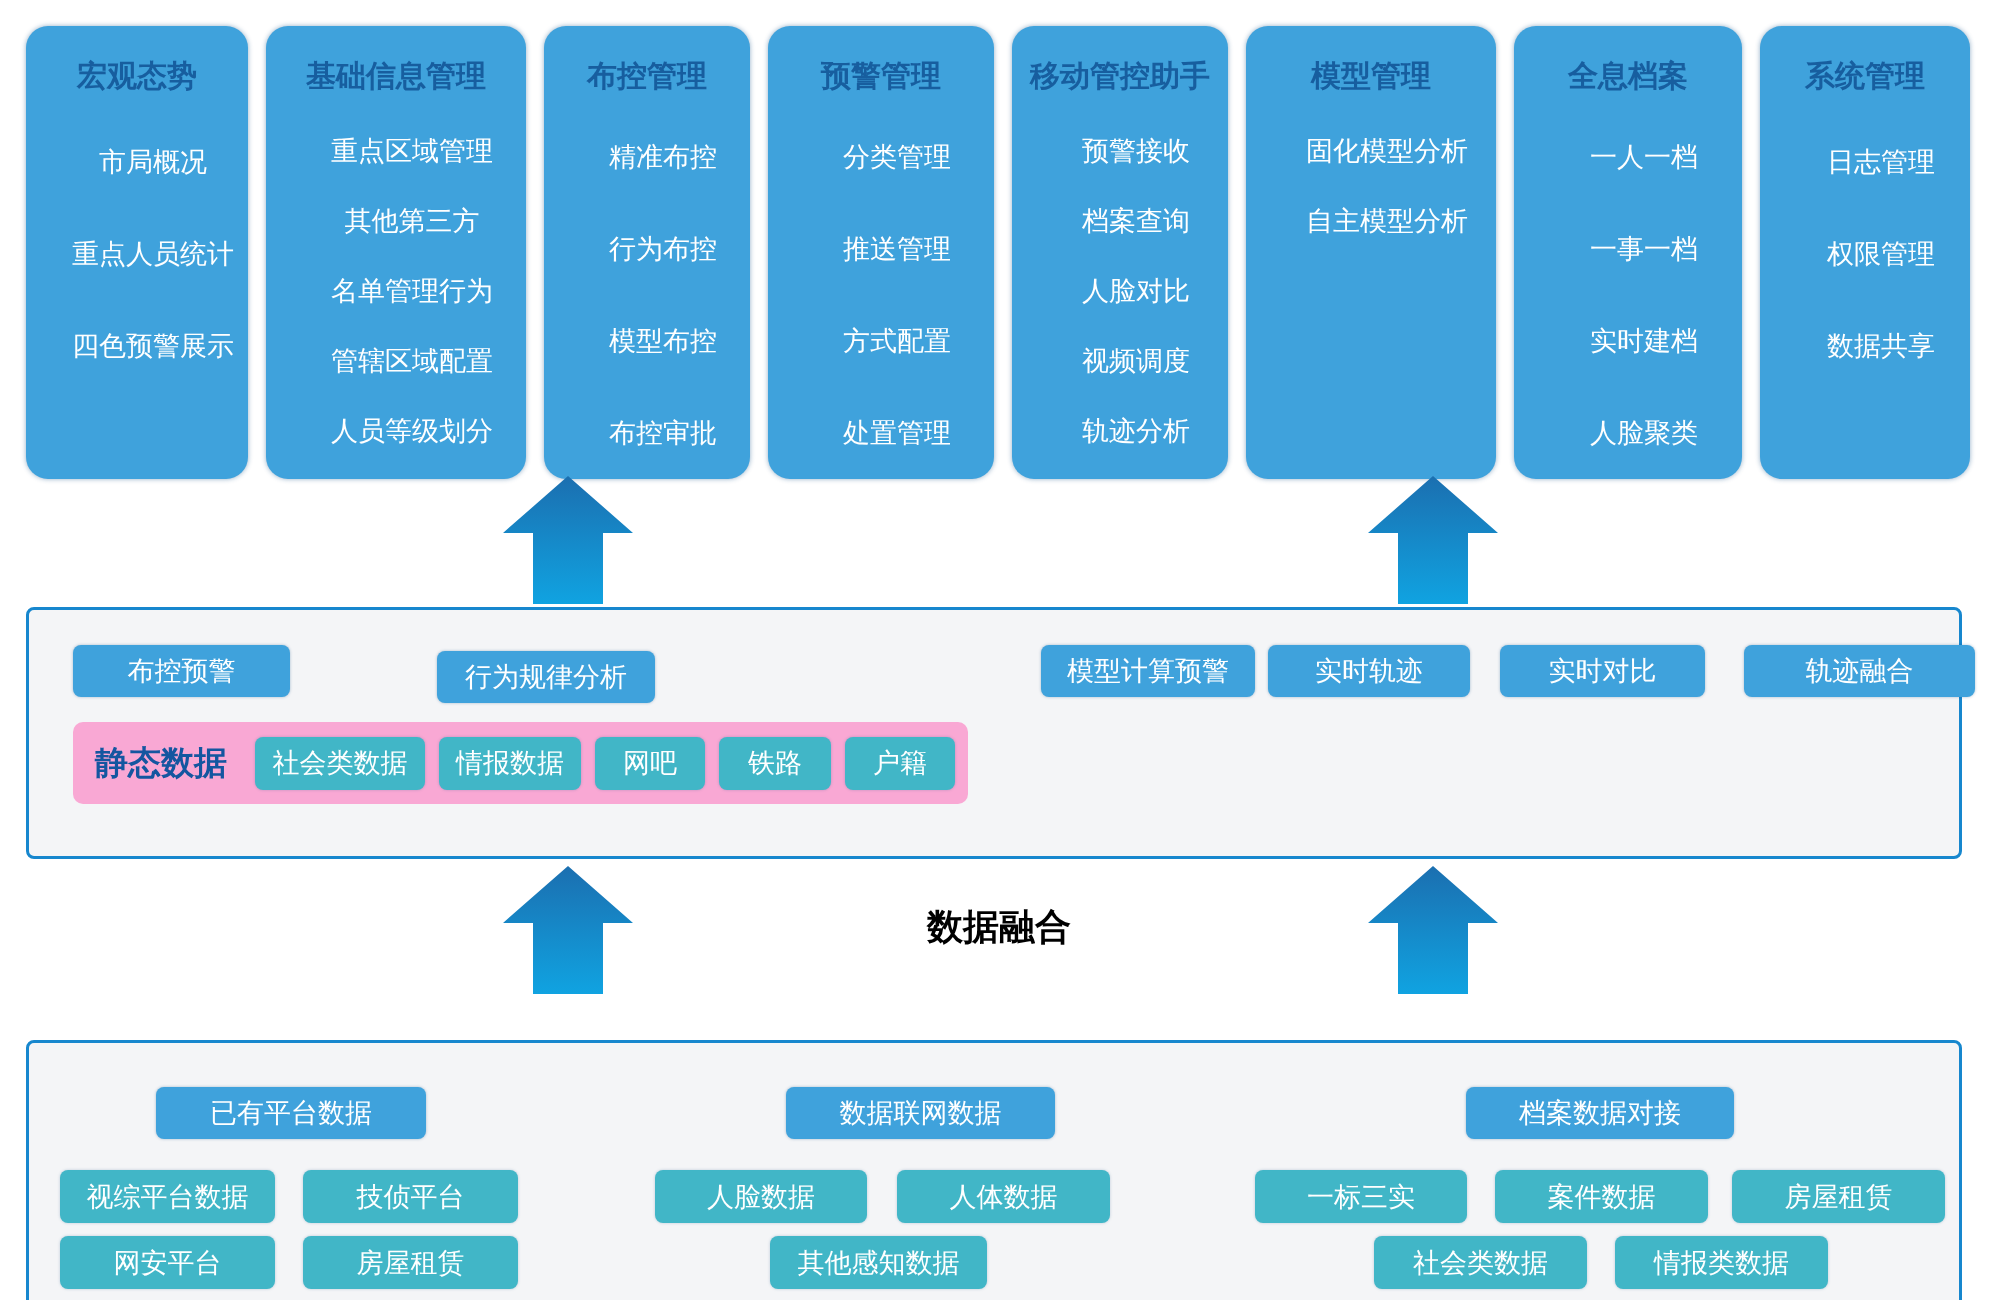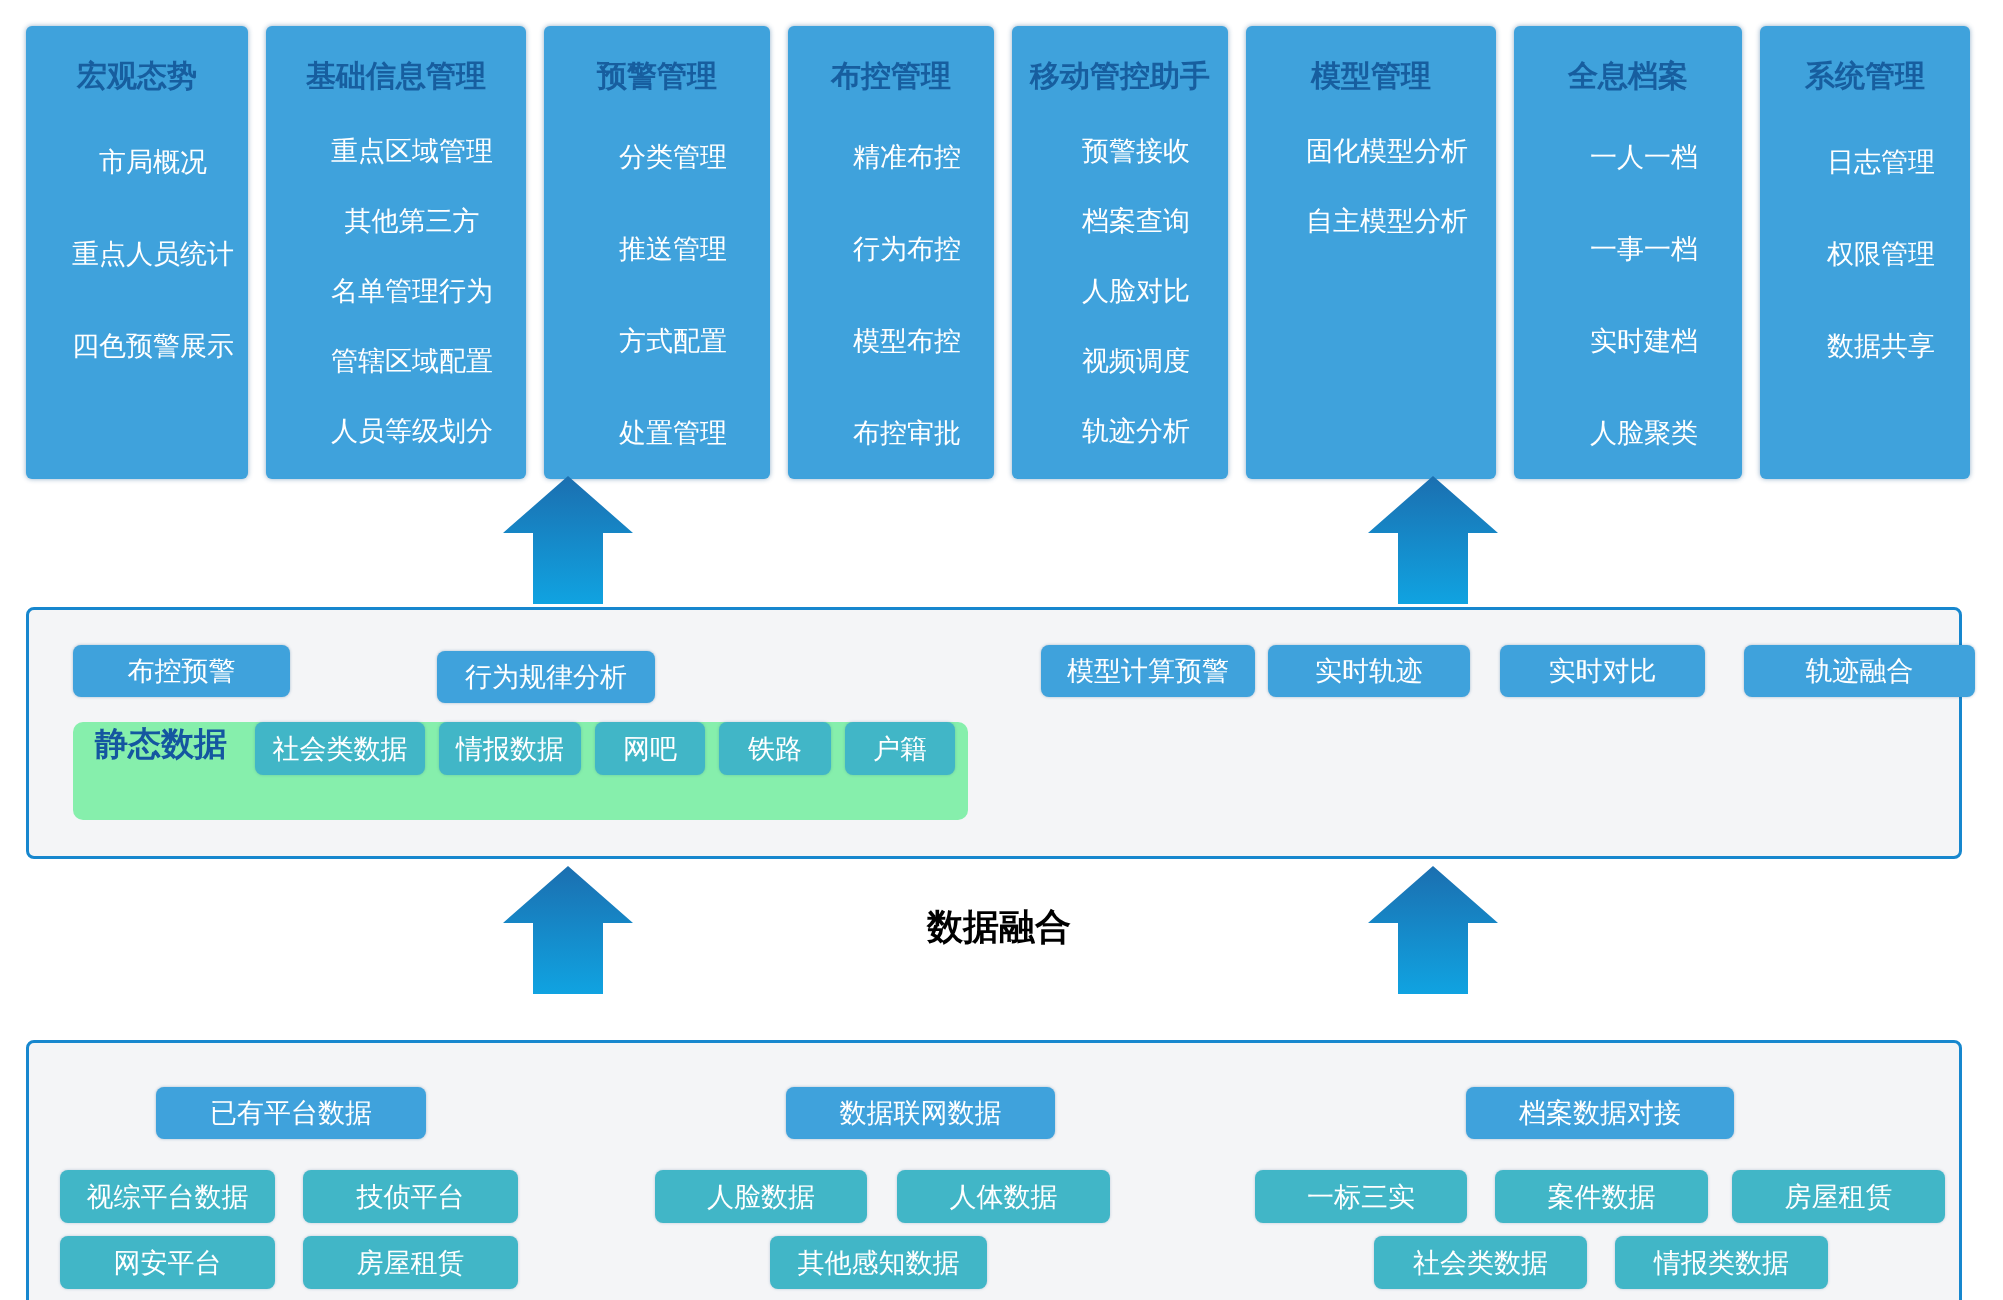--- a/index.html
+++ b/index.html
@@ -4,21 +4,21 @@
 <style>
   html,body { margin:0; padding:0; background:#ffffff; }
   .canvas {
     position:relative; width:2003px; height:1300px; background:#ffffff;
     font-family:"Liberation Sans", sans-serif; overflow:hidden;
   }
 
   
   .top-row { position:absolute; left:26px; top:26px; width:1944px; height:453px; display:flex; gap:18px; }
   .col {
-    background:#3FA2DC; border-radius:6px; box-shadow:0 0 5px rgba(15,75,130,.45);
+    background:#3FA2DC; border-radius:22px; box-shadow:0 0 5px rgba(15,75,130,.45);
     display:flex; flex-direction:column; padding-top:30px; box-sizing:border-box; height:453px;
   }
   .c1{width:222px} .c2{width:260px} .c3{width:206px} .c4{width:226px}
   .c5{width:216px} .c6{width:250px} .c7{width:228px} .c8{width:210px}
   .col-title { text-align:center; color:#175E9F; font-weight:bold; font-size:30px; height:60px; line-height:40px; }
   .col-items { display:flex; flex-direction:column; align-items:center;margin-left:32px; }
   .col-item { height:92px; display:flex; align-items:center; justify-content:center; color:#ffffff; font-size:27px; }
   .col.dense .col-item { height:70px; }
 
   
@@ -48,22 +48,22 @@
   
   .mb1{left:44px;  top:35px; width:217px}
   .mb2{left:408px; top:41px; width:218px}
   .mb3{left:1012px;top:35px; width:214px}
   .mb4{left:1239px;top:35px; width:202px}
   .mb5{left:1471px;top:35px; width:205px}
   .mb6{left:1715px;top:35px; width:231px}
 
   
   .panel {
-    position:absolute; top:112px; height:98px; background:#86efac; border-radius:10px;
-    display:flex; box-sizing:border-box;
+    position:absolute; top:112px; height:82px; background:#f9a8d4; border-radius:10px;
+    display:flex; align-items:center; box-sizing:border-box;
   }
   .p-left  { left:44px;   width:895px; gap:14px; padding-left:22px; }
   .p-right { left:1015px; width:882px; gap:38px; padding-left:20px; }
   .panel-label { color:#1456A0; font-weight:bold; font-size:33px; flex:0 0 auto; }
   .p-left  .panel-label { width:146px; }
   .p-right .panel-label { width:140px; }
   .t1{width:170px} .t2{width:142px} .t3{width:110px} .t4{width:112px} .t5{width:110px}
   .d1{width:202px} .d2{width:201px} .d3{width:202px}
 
   
@@ -104,37 +104,37 @@
       <div class="col-title">基础信息管理</div>
       <div class="col-items">
         <div class="col-item">重点区域管理</div>
         <div class="col-item">其他第三方</div>
         <div class="col-item">名单管理行为</div>
         <div class="col-item">管辖区域配置</div>
         <div class="col-item">人员等级划分</div>
       </div>
     </div>
 
+    <div class="col c3">
+      <div class="col-title">布控管理</div>
+      <div class="col-items">
+        <div class="col-item">精准布控</div>
+        <div class="col-item">行为布控</div>
+        <div class="col-item">模型布控</div>
+        <div class="col-item">布控审批</div>
+      </div>
+    </div>
+
     <div class="col c4">
       <div class="col-title">预警管理</div>
       <div class="col-items">
         <div class="col-item">分类管理</div>
         <div class="col-item">推送管理</div>
         <div class="col-item">方式配置</div>
         <div class="col-item">处置管理</div>
-      </div>
-    </div>
-
-    <div class="col c3">
-      <div class="col-title">布控管理</div>
-      <div class="col-items">
-        <div class="col-item">精准布控</div>
-        <div class="col-item">行为布控</div>
-        <div class="col-item">模型布控</div>
-        <div class="col-item">布控审批</div>
       </div>
     </div>
 
     <div class="col c5 dense">
       <div class="col-title">移动管控助手</div>
       <div class="col-items">
         <div class="col-item">预警接收</div>
         <div class="col-item">档案查询</div>
         <div class="col-item">人脸对比</div>
         <div class="col-item">视频调度</div>

